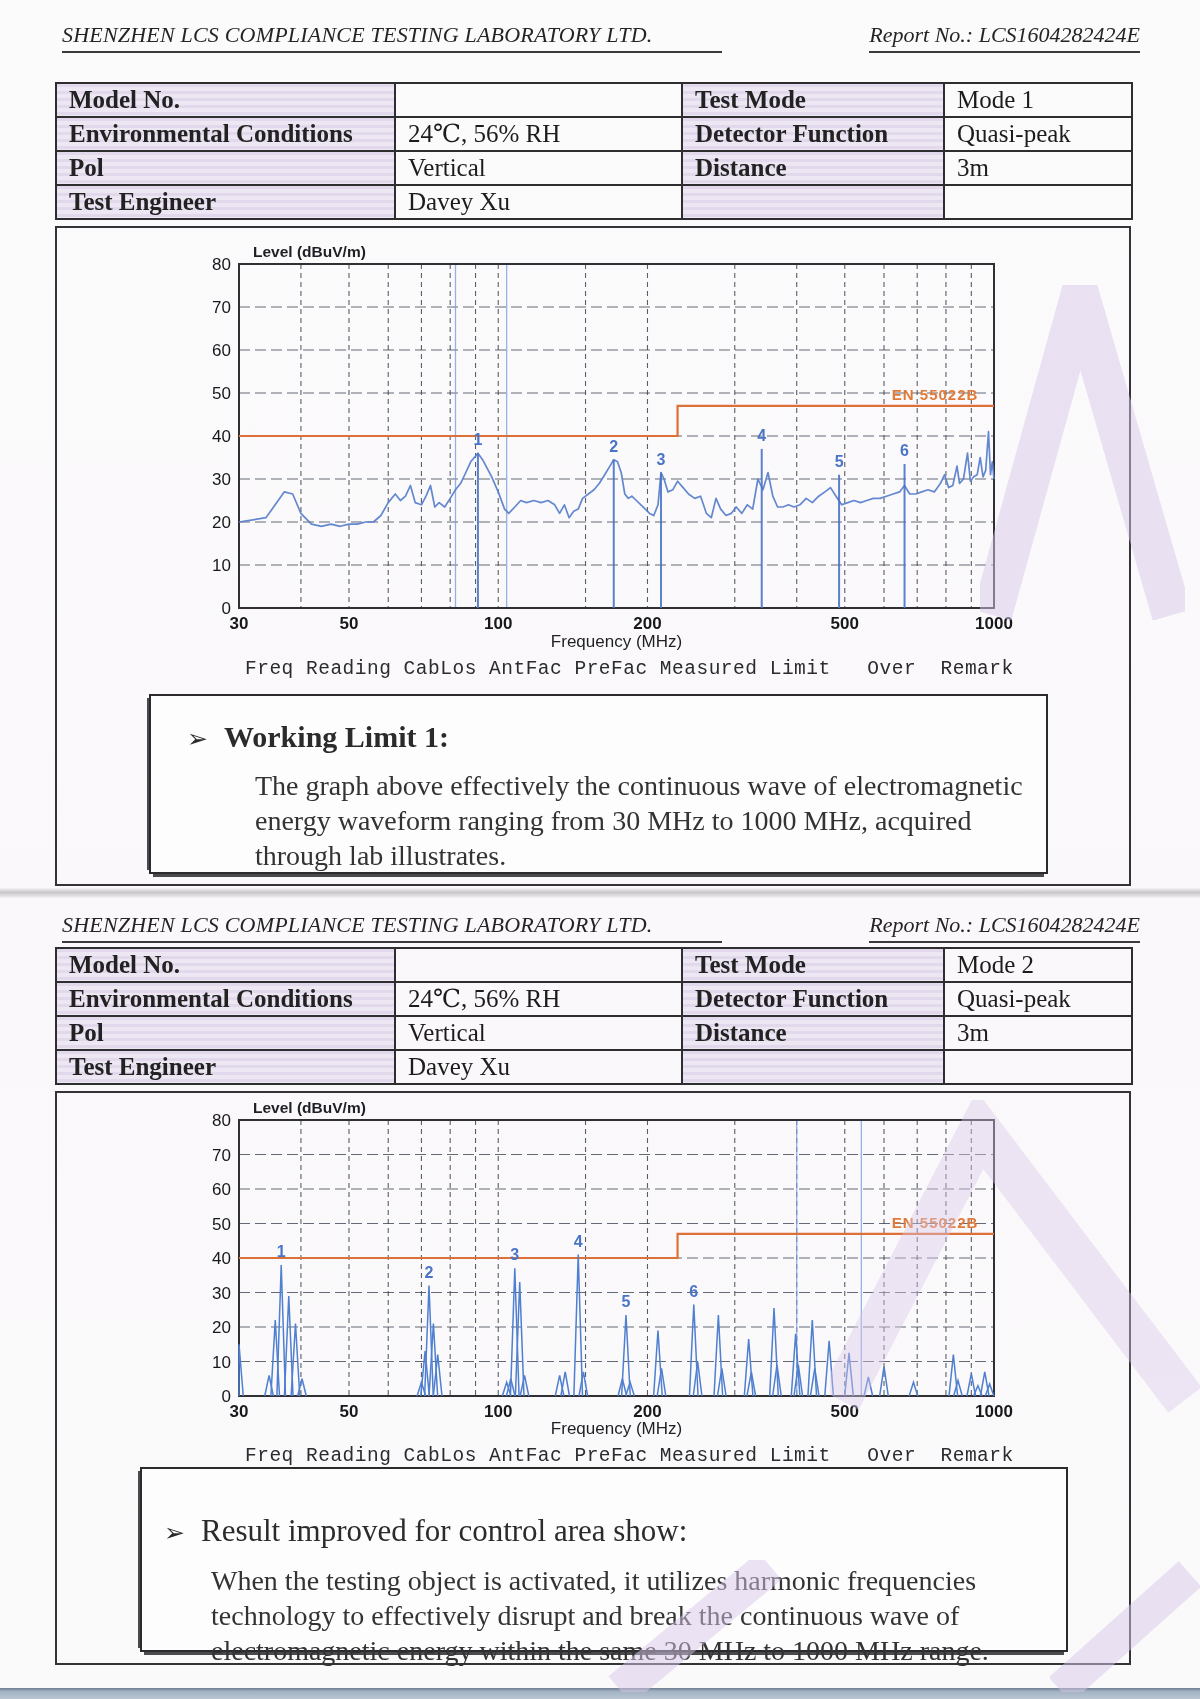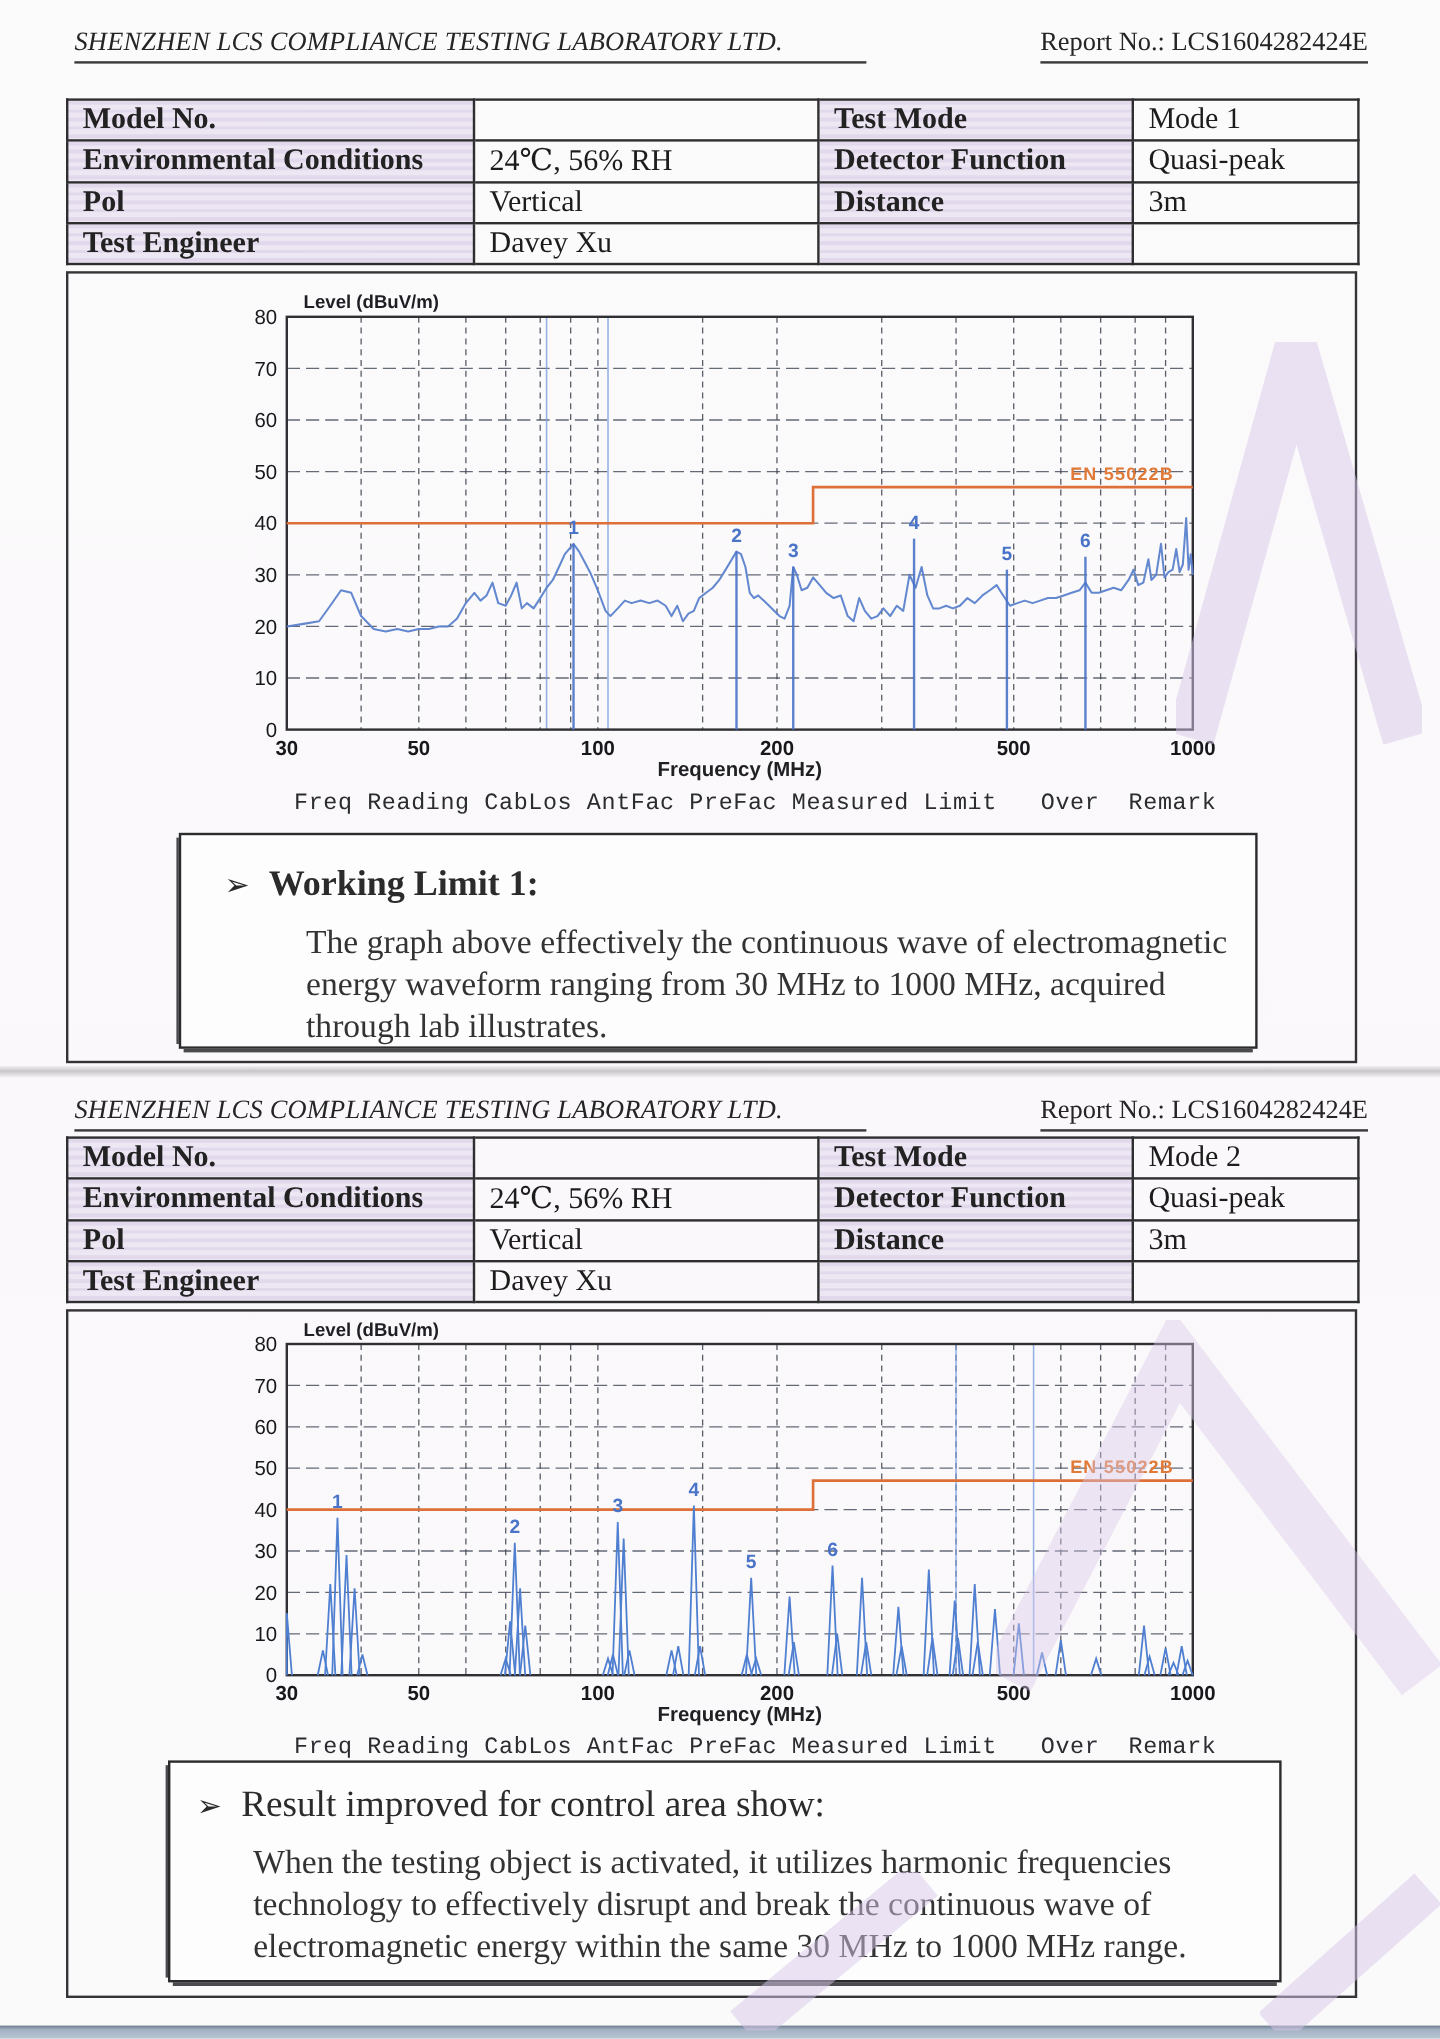--- a/index.html
+++ b/index.html
@@ -9,21 +9,21 @@
     background:linear-gradient(180deg,#fcfbfc 0%, #faf8fa 55%, #fbfafb 100%);
     font-family:"Liberation Serif","DejaVu Serif",serif;
     color:#1c1c1c;
   }
   .hdr { position:absolute; left:62px; width:1078px; display:flex; justify-content:space-between; align-items:flex-start; }
   .hdr .lab {
     font-style:italic; font-size:22px; letter-spacing:.2px; color:#242424;
     border-bottom:2px solid #3a3a3a; padding-bottom:3px; padding-right:70px;
   }
   .hdr .rep {
-    font-size:22px; color:#242424;
+    font-style:italic; font-size:22px; color:#242424;
     border-bottom:2px solid #3a3a3a; padding-bottom:3px;
   }
   table.info {
     position:absolute; left:55px; width:1076px;
     border-collapse:collapse; table-layout:fixed;
     font-size:25px;
   }
   table.info td {
     border:2px solid #2e2e30; height:34px; padding:1px 12px 2px 12px;
     overflow:hidden; white-space:nowrap;
@@ -33,37 +33,37 @@
     background:#ece6f3;
     background-image:repeating-linear-gradient(180deg, rgba(214,200,228,.45) 0 3px, rgba(240,235,246,.2) 3px 7px);
   }
   .chartbox {
     position:absolute; left:55px; width:1076px;
     border:2px solid #333338; background:transparent;
   }
   .chartbox svg { position:absolute; left:0; top:0; }
   .freqlabel {
     position:absolute; left:182px; width:755px; text-align:center;
-    font-family:"Liberation Sans",sans-serif; font-weight:bold;
+    font-family:"Liberation Sans",sans-serif; font-weight:normal;
     font-size:17px; color:#1f1f24;
   }
   .monohdr {
     position:absolute; left:188px; white-space:pre;
     font-family:"Liberation Mono","DejaVu Sans Mono",monospace;
     font-size:19.5px; color:#2b2b30; letter-spacing:.5px;
   }
   .notebox {
     position:absolute; border:2px solid #2b2b2e;
     background:rgba(255,255,255,.65);
     box-shadow:0 7px 0 -4px #4a4a4e, -6px 0 0 -4px #4a4a4e;
   }
   .notebox .titlerow { display:flex; align-items:baseline; gap:16px; }
   .bullet { font-family:"DejaVu Sans",sans-serif; font-size:25px; color:#2a2a2a; }
   .note-title-bold { font-size:30px; font-weight:bold; color:#2b2b2b; }
-  .note-title-plain { font-size:31px; font-weight:normal; color:#2b2b2b; }
+  .note-title-plain { font-size:31px; font-weight:normal; color:#2b2b2b;margin-top:28px; }
   .notebody { margin-top:14px; }
   .notebody .ln { font-size:28px; line-height:35px; color:#333; }
   .pageband {
     position:absolute; left:0; width:1200px; height:10px;
     background:linear-gradient(180deg, rgba(130,128,132,.05), rgba(120,118,124,.38) 45%, rgba(130,128,132,.05));
   }
   .bottomstrip {
     position:absolute; left:0; top:1688px; width:1200px; height:11px;
     background:linear-gradient(180deg,#6d7c8e 0%, #a2b1c2 30%, #b9c5d2 100%);
   }

